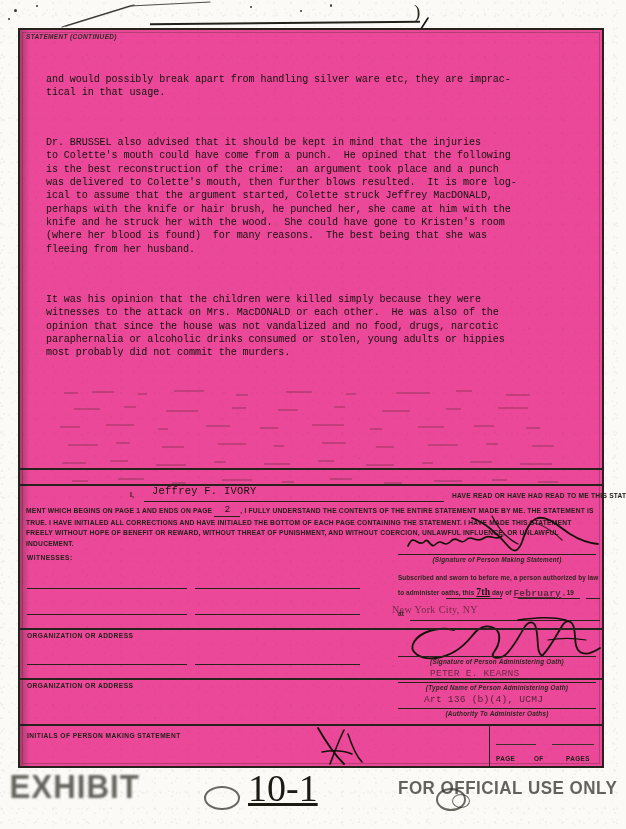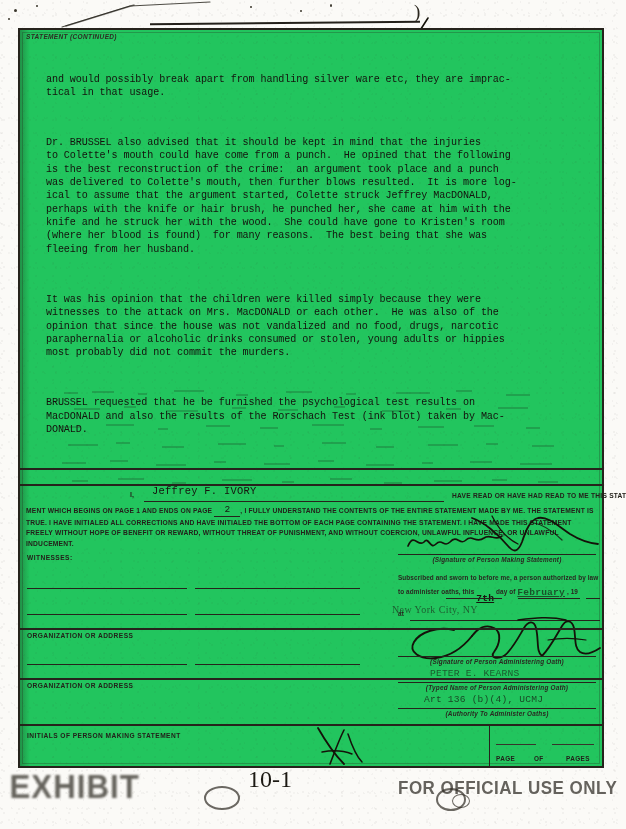--- a/index.html
+++ b/index.html
@@ -51,21 +51,21 @@
     position:absolute;top:16px;left:408px;width:30px;height:22px;
   }
   .hdr-diag{
     position:absolute;top:2px;left:60px;width:150px;height:24px;
   }
   .speck{position:absolute;background:#3b372d;border-radius:50%;}
   
   #form{
     position:absolute;left:18px;top:28px;width:586px;height:740px;
     border:2px solid #26231c;
-    background:#22c55e;
+    background:#ec4899;
     box-sizing:border-box;
   }
   #form:before{
     content:"";position:absolute;left:2px;top:2px;right:2px;bottom:2px;
     border:1px solid rgba(40,36,28,.28);pointer-events:none;
   }
   .cont-label{
     position:absolute;left:6px;top:3px;
     font-size:6.5px;font-weight:bold;letter-spacing:.35px;
     color:#2e2a22;font-style:italic;
@@ -164,22 +164,23 @@
     font-family:"Liberation Sans", sans-serif;
     font-size:30px;font-weight:bold;letter-spacing:1px;
     color:#2d2a22;
     opacity:.72;
     filter:blur(.8px);
     transform:scale(1.04,1.12);
   }
   .exhibit-num{
     position:absolute;left:240px;top:-6px;
     font-family:"Liberation Serif", serif;
-    font-size:24px;color:#1d1a14;
+    font-size:38px;color:#1d1a14;
     filter:blur(.5px);
+    text-decoration:underline;
   }
   .fouo{
     position:absolute;left:390px;top:6px;
     font-family:"Liberation Sans", sans-serif;
     font-size:17px;font-weight:bold;letter-spacing:.5px;
     color:#26231c;opacity:.7;filter:blur(.7px);
     transform:scaleY(1.1);
   }
   .blob{
     position:absolute;border:2.2px solid #2d2a22;border-radius:50%;
@@ -245,23 +246,20 @@
 ical to assume that the argument started, Colette struck Jeffrey MacDONALD,
 perhaps with the knife or hair brush, he punched her, she came at him with the
 knife and he struck her with the wood.  She could have gone to Kristen's room
 (where her blood is found)  for many reasons.  The best being that she was
 fleeing from her husband.</div>
       <div class="para">It was his opinion that the children were killed simply because they were
 witnesses to the attack on Mrs. MacDONALD or each other.  He was also of the
 opinion that since the house was not vandalized and no food, drugs, narcotic
 paraphernalia or alcoholic drinks consumed or stolen, young adults or hippies
 most probably did not commit the murders.</div>
-      <div class="para">BRUSSEL requested that he be furnished the psychological test results on
-MacDONALD and also the results of the Rorschach Test (ink blot) taken by Mac-
-DONALD.</div>
     </div>
 
     <div class="ghost" aria-hidden="true">
       <svg width="545" height="132" viewBox="0 0 545 132">
         <g fill="#1a1711">
           <rect x="18" y="6" width="14" height="2"></rect>
             <rect x="46" y="5" width="22" height="2"></rect>
           <rect x="92" y="7" width="9" height="2"></rect>
             <rect x="128" y="4" width="30" height="2"></rect>
           <rect x="190" y="8" width="12" height="2"></rect>
@@ -360,21 +358,21 @@
 
       <div class="lbl" style="left:7px;top:86px;">WITNESSES:</div>
       <div class="sig-rule" style="left:7px;top:120px;width:160px;"></div>
       <div class="sig-rule" style="left:175px;top:120px;width:165px;"></div>
       <div class="sig-rule" style="left:7px;top:146px;width:160px;"></div>
       <div class="sig-rule" style="left:175px;top:146px;width:165px;"></div>
 
       <div class="sworn" style="left:378px;top:104px;width:205px;">Subscribed and sworn to before me, a person authorized by law</div>
       <div class="sworn" style="left:378px;top:118px;width:210px;">
         <span>to administer oaths, this</span>
-        <span class="hand-mono" style="position:relative;left:0;top:7px;text-decoration:underline;">7th</span>
+        <span class="hand-mono" style="position:relative;left:0;top:0;text-decoration:underline;font-family:Liberation Serif, serif;">7th</span>
         <span>day of</span>
         <span class="hand-mono" style="position:relative;top:1px;text-decoration:underline;opacity:.65;">February</span>
         <span>, 19</span>
       </div>
       <div class="sig-rule" style="left:426px;top:130px;width:56px;"></div>
       <div class="sig-rule" style="left:498px;top:130px;width:62px;"></div>
       <div class="sig-rule" style="left:566px;top:130px;width:14px;"></div>
 
       <div class="sworn" style="left:378px;top:140px;">at</div>
       <div class="hand" style="left:372px;top:136px;opacity:.62;">New York City, NY</div>

